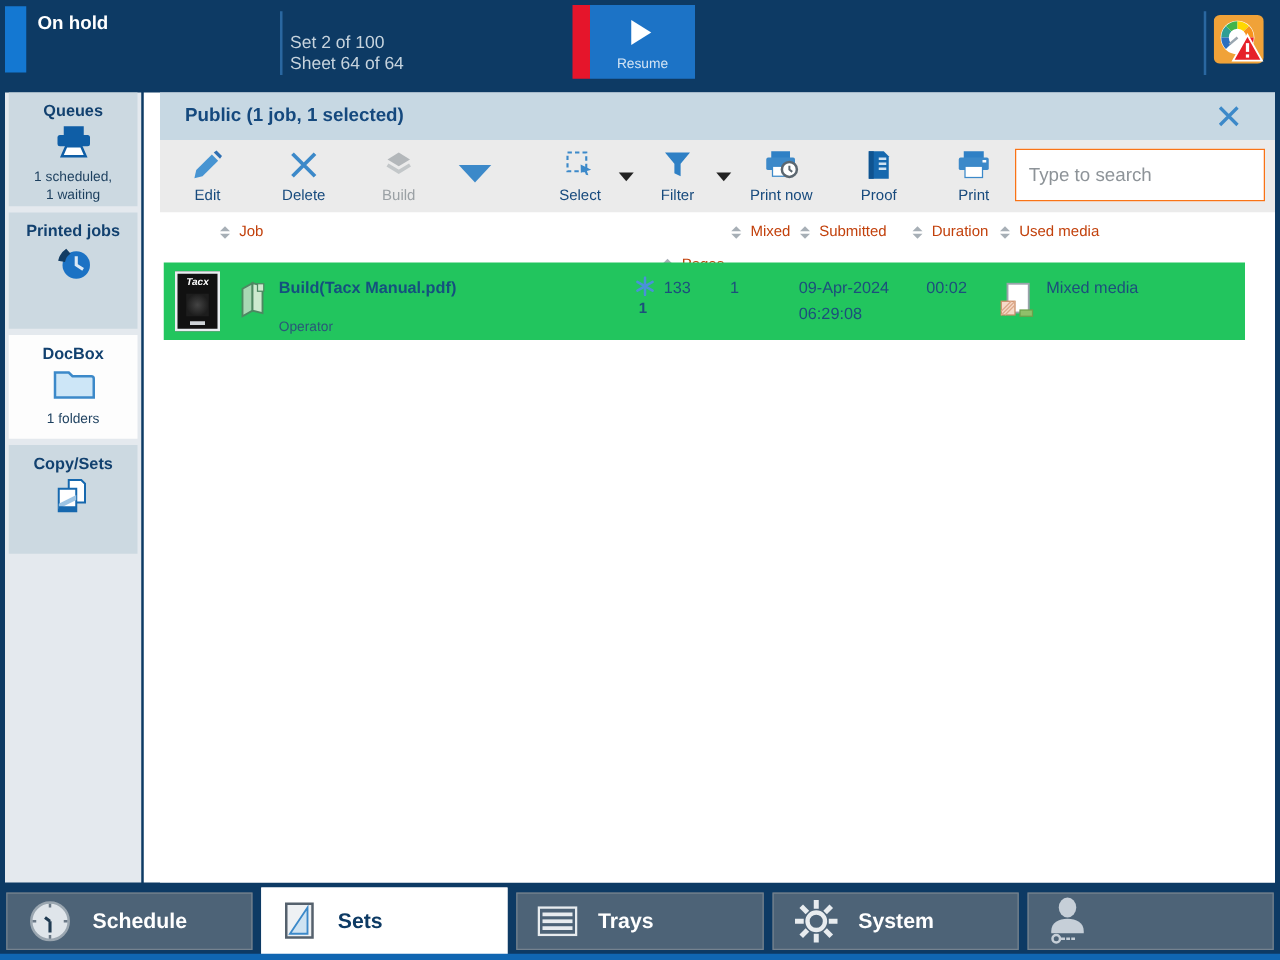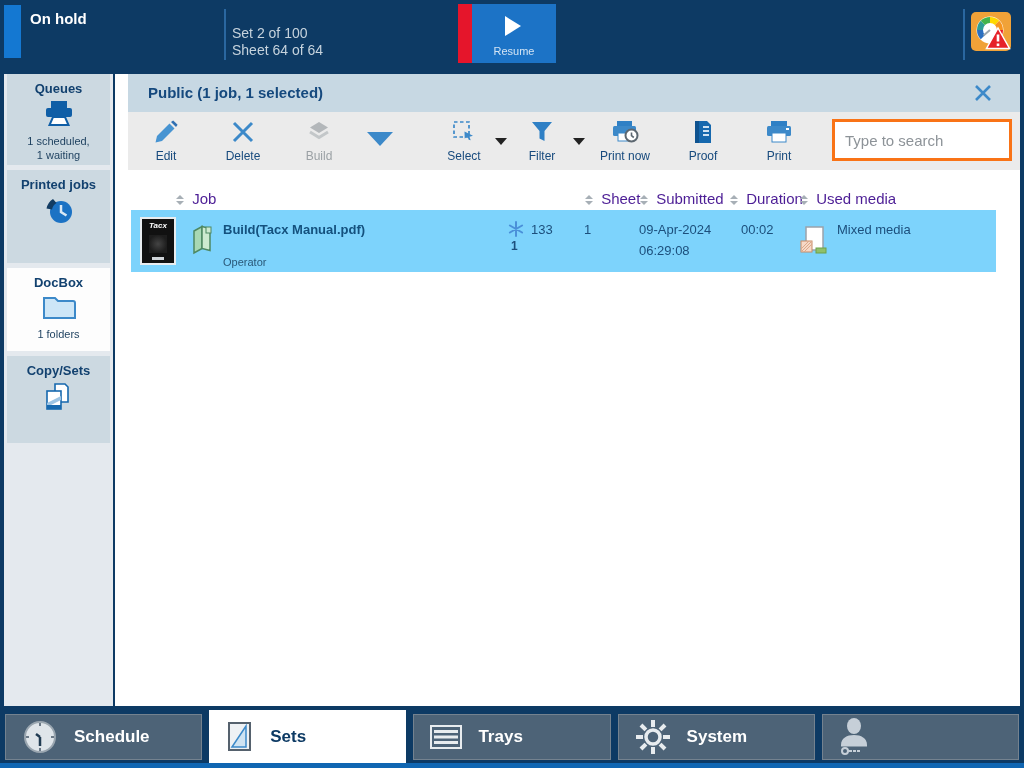--- a/index.html
+++ b/index.html
@@ -34,33 +34,33 @@
   .close-btn{position:absolute;right:26px;top:8px;width:22px;height:22px;cursor:pointer;}
   .toolbar{height:58px;background:#ebebeb;position:relative;flex:0 0 auto;}
   .tbtn{position:absolute;top:5px;width:56px;text-align:center;cursor:pointer;}
   .tbtn .ticon{height:30px;display:flex;align-items:center;justify-content:center;}
   .tbtn .tlabel{font-size:12px;color:#174a7d;margin-top:2px;}
   .tbtn.disabled .tlabel{color:#9ba1a5;}
   .big-caret{position:absolute;left:239px;top:20px;width:0;height:0;cursor:pointer;
      border-left:13px solid transparent;border-right:13px solid transparent;border-top:14px solid #3c89c9;}
   .mini-caret{position:absolute;top:26px;width:0;height:0;cursor:pointer;
      border-left:6px solid transparent;border-right:6px solid transparent;border-top:7px solid #222;}
-  .searchbox{position:absolute;right:8px;top:7px;width:180px;height:42px;background:#fff;
-     border:3px solid #f97316;box-sizing:border-box;display:flex;align-items:center;}
+  .searchbox{position:absolute;right:8px;top:7px;width:200px;height:42px;background:#fff;
+     border:1px solid #f97316;box-sizing:border-box;display:flex;align-items:center;}
   .searchbox input{flex:1;border:none;outline:none;font-size:15px;padding-left:10px;
      font-family:"Liberation Sans",sans-serif;color:#333;background:transparent;}
   .searchbox input::placeholder{color:#8d9398;}
   .searchbox .mag{margin-right:8px;display:flex;}
   .list{flex:1;position:relative;background:#fff;}
-  .colhdr{position:absolute;top:20px;font-size:15px;color:#4c1d95;white-space:nowrap;cursor:pointer;}
+  .colhdr{position:absolute;top:8px;font-size:12px;color:#c2410c;white-space:nowrap;cursor:pointer;}
   .sort{display:inline-block;vertical-align:middle;margin-right:4px;}
   .sort i{display:block;width:0;height:0;border-left:4px solid transparent;border-right:4px solid transparent;}
   .sort .up{border-bottom:4px solid #a7afb6;margin-bottom:2px;}
   .sort .dn{border-top:4px solid #a7afb6;}
-  .jobrow{position:absolute;left:3px;right:24px;top:40px;height:62px;background:#7dd3fc;cursor:pointer;}
+  .jobrow{position:absolute;left:3px;right:24px;top:40px;height:62px;background:#22c55e;cursor:pointer;}
   .thumb{position:absolute;left:9px;top:7px;width:36px;height:48px;background:#111;
      border:2px solid #e9edf0;box-sizing:border-box;text-align:center;}
   .thumb .tx{color:#fff;font-size:8px;font-weight:bold;font-style:italic;display:block;margin-top:2px;}
   .thumb .smudge{position:absolute;left:7px;top:16px;width:18px;height:18px;
      background:radial-gradient(circle,#5a5a5a 0%,#222 70%);opacity:.7;}
   .thumb .foot{position:absolute;left:10px;bottom:3px;width:12px;height:3px;background:#cfd4d8;}
   .rname{position:absolute;left:92px;top:12px;font-weight:bold;font-size:13px;color:#14517e;}
   .rowner{position:absolute;left:92px;top:46px;font-size:11px;color:#2a5878;}
   .rcell{position:absolute;top:12px;font-size:13px;color:#1c4f7c;}
   .rbadge{position:absolute;left:380px;top:29px;font-size:12px;font-weight:bold;color:#1c4f7c;}
@@ -273,21 +273,21 @@
       <div class="colhdr" style="left:48px;">
         <span class="sort"><i class="up"></i><i class="dn"></i></span>
         <span>Job</span>
       </div>
       <div class="colhdr" style="left:402px;margin-top:26px;">
         <span class="sort"><i class="up"></i><i class="dn"></i></span>
         <span>Pages</span>
       </div>
       <div class="colhdr" style="left:457px;">
         <span class="sort"><i class="up"></i><i class="dn"></i></span>
-        <span>Sheet</span>
+        <span>Mixed</span>
       </div>
       <div class="colhdr" style="left:512px;">
         <span class="sort"><i class="up"></i><i class="dn"></i></span>
         <span>Submitted</span>
       </div>
       <div class="colhdr" style="left:602px;">
         <span class="sort"><i class="up"></i><i class="dn"></i></span>
         <span>Duration</span>
       </div>
       <div class="colhdr" style="left:672px;">

